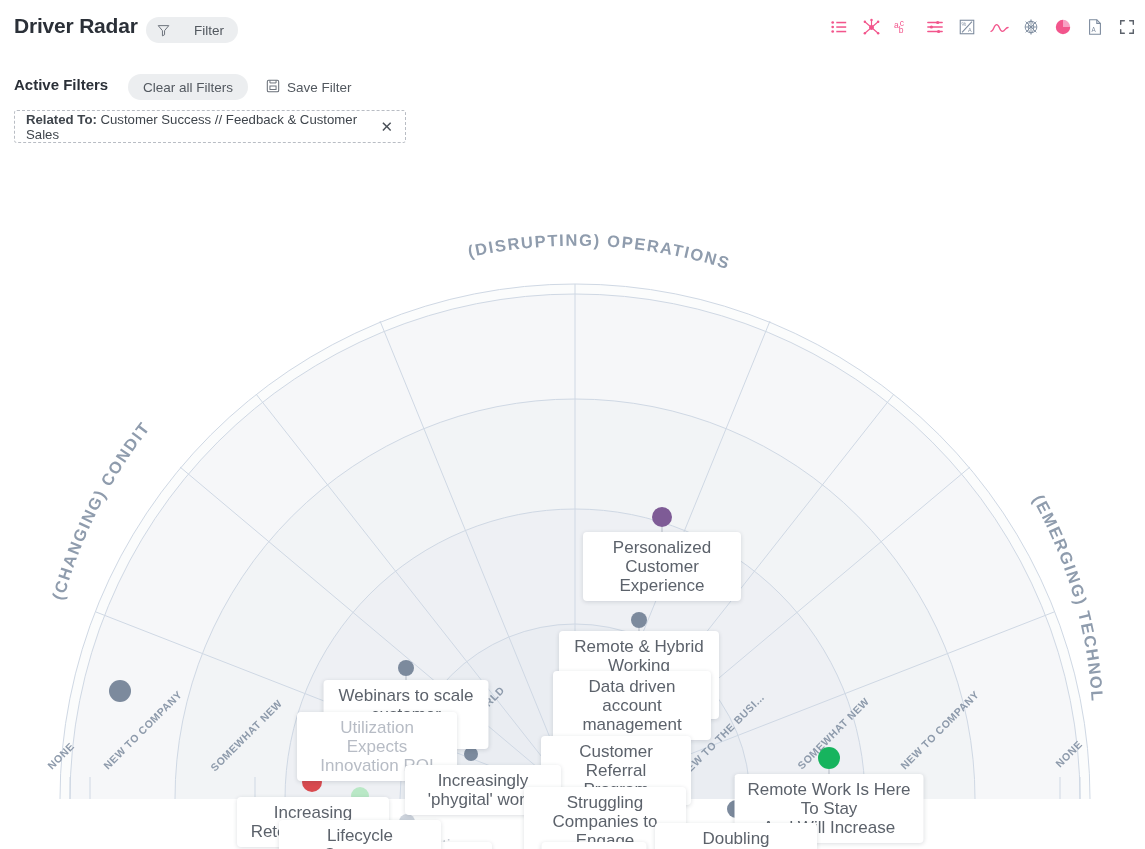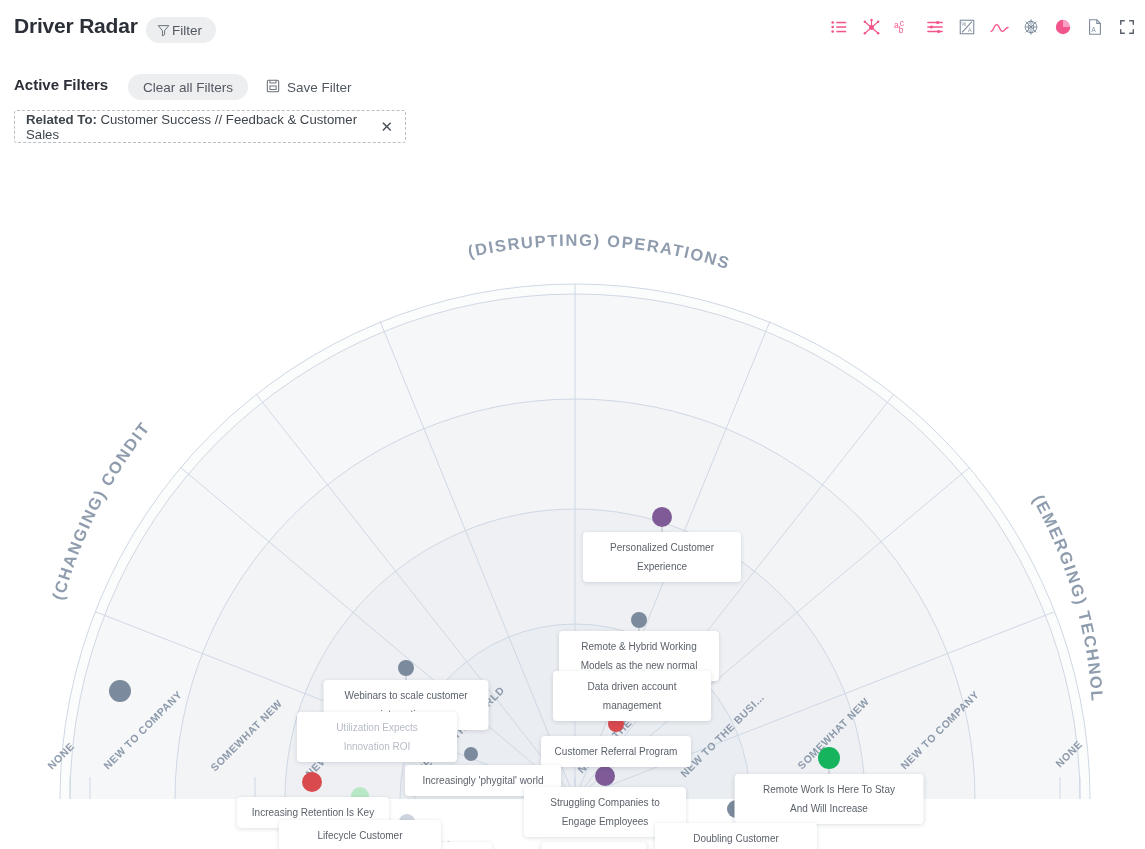--- a/index.html
+++ b/index.html
@@ -15,21 +15,21 @@
   
   .header { position: absolute; left: 0; top: 0; width: 1145px; height: 60px; }
   .page-title {
     position: absolute; left: 14px; top: 14px;
     font-size: 21px; font-weight: bold; color: #2b3038; letter-spacing: -0.2px;
   }
   .filter-btn {
     position: absolute; left: 146px; top: 17px;
     height: 26px; padding: 0 14px 0 11px;
     background: #eceef0; border-radius: 13px; border: none;
-    display: flex; align-items: center; gap: 2px;
+    display: flex; align-items: center; gap: 24px;
     font-size: 13.5px; color: #52585f; cursor: pointer;
     font-family: "Liberation Sans", sans-serif;
   }
   .filter-btn .glyph { display: flex; align-items: center; }
 
   
   .toolbar { position: absolute; right: 8px; top: 17px; display: flex; align-items: center; gap: 12px; }
   .tb-icon { width: 20px; height: 20px; display: flex; align-items: center; justify-content: center; cursor: pointer; }
 
   
@@ -71,21 +71,21 @@
     font-size: 16.5px; font-weight: bold; fill: #8f9cad;
     letter-spacing: 1.6px;
   }
 
   
   .dot { position: absolute; border-radius: 50%; transform: translate(-50%,-50%); cursor: pointer; }
   .card {
     position: absolute; transform: translateX(-50%);
     background: #ffffff; border-radius: 4px;
     box-shadow: 0 1px 4px rgba(40,50,70,0.16);
-    color: #5c626b; font-size: 10px; line-height: 19px;
+    color: #5c626b; font-size: 17px; line-height: 19px;
     text-align: center; padding: 6px 12px; white-space: pre-line;
     cursor: pointer;
   }
   .card.ghost { box-shadow: none; background: transparent; color: #c6cbd3; }
   .stem { position: absolute; width: 1px; background: #b6bcc6; transform: translateX(-50%); }
 
   
   .badge { position: absolute; transform: translate(-50%,-50%); }
 </style>
 </head>

